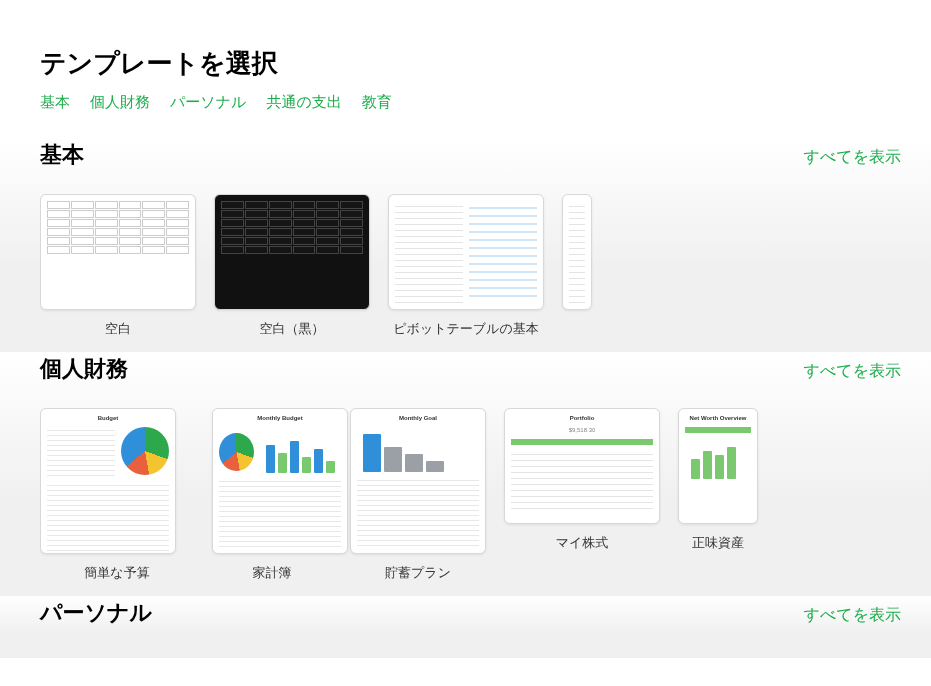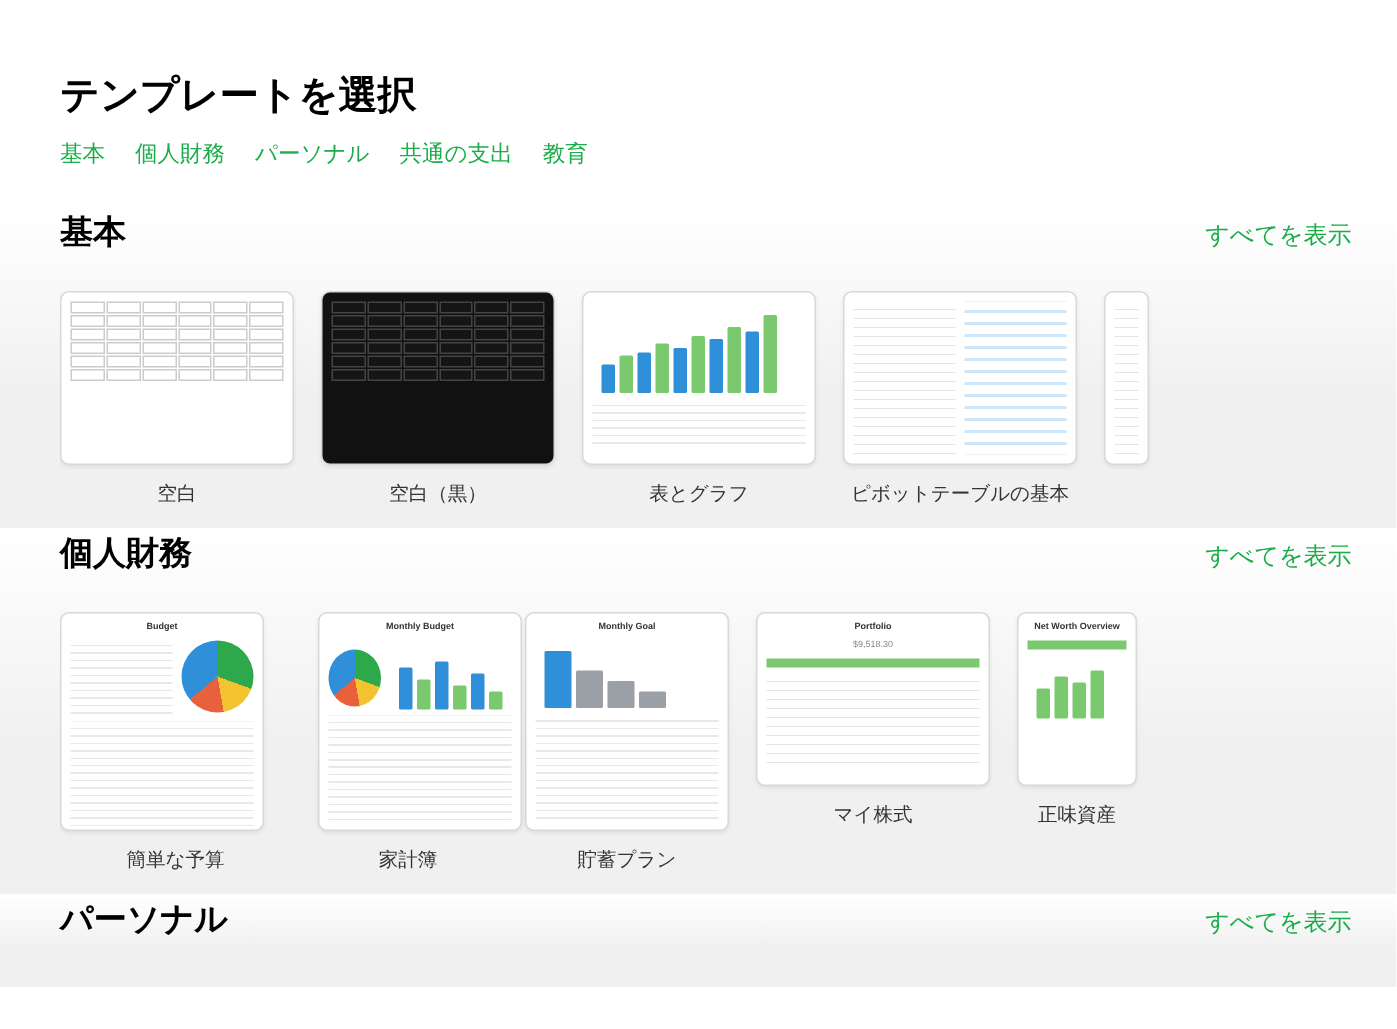--- a/index.html
+++ b/index.html
@@ -221,38 +221,20 @@
             <div></div>
             <div></div>
             <div></div>
             <div></div>
             <div></div>
             <div></div>
             <div></div>
           </div>
         </div>
       <div class="label">空白（黒）</div>
-    </div>
-    <div class="card">
-      <div class="thumb">
-        <div class="bars">
-          <span style="height:35%;background:#2f8fd8"></span>
-            <span style="height:45%;background:#7bc96f"></span>
-          <span style="height:50%;background:#2f8fd8"></span>
-            <span style="height:60%;background:#7bc96f"></span>
-          <span style="height:55%;background:#2f8fd8"></span>
-            <span style="height:70%;background:#7bc96f"></span>
-          <span style="height:65%;background:#2f8fd8"></span>
-            <span style="height:80%;background:#7bc96f"></span>
-          <span style="height:75%;background:#2f8fd8"></span>
-            <span style="height:95%;background:#7bc96f"></span>
-        </div>
-        <div class="mini-tbl"></div>
-      </div>
-      <div class="label">表とグラフ</div>
     </div>
     <div class="card">
       <div class="thumb">
           <div class="twocol">
             <div class="txtlines"></div>
             <div class="mini-tbl" style="height:100%;background:repeating-linear-gradient(#fff,#fff 6px,#cfe6f8 6px,#cfe6f8 8px)"></div>
           </div>
         </div>
       <div class="label">ピボットテーブルの基本</div>
     </div>

